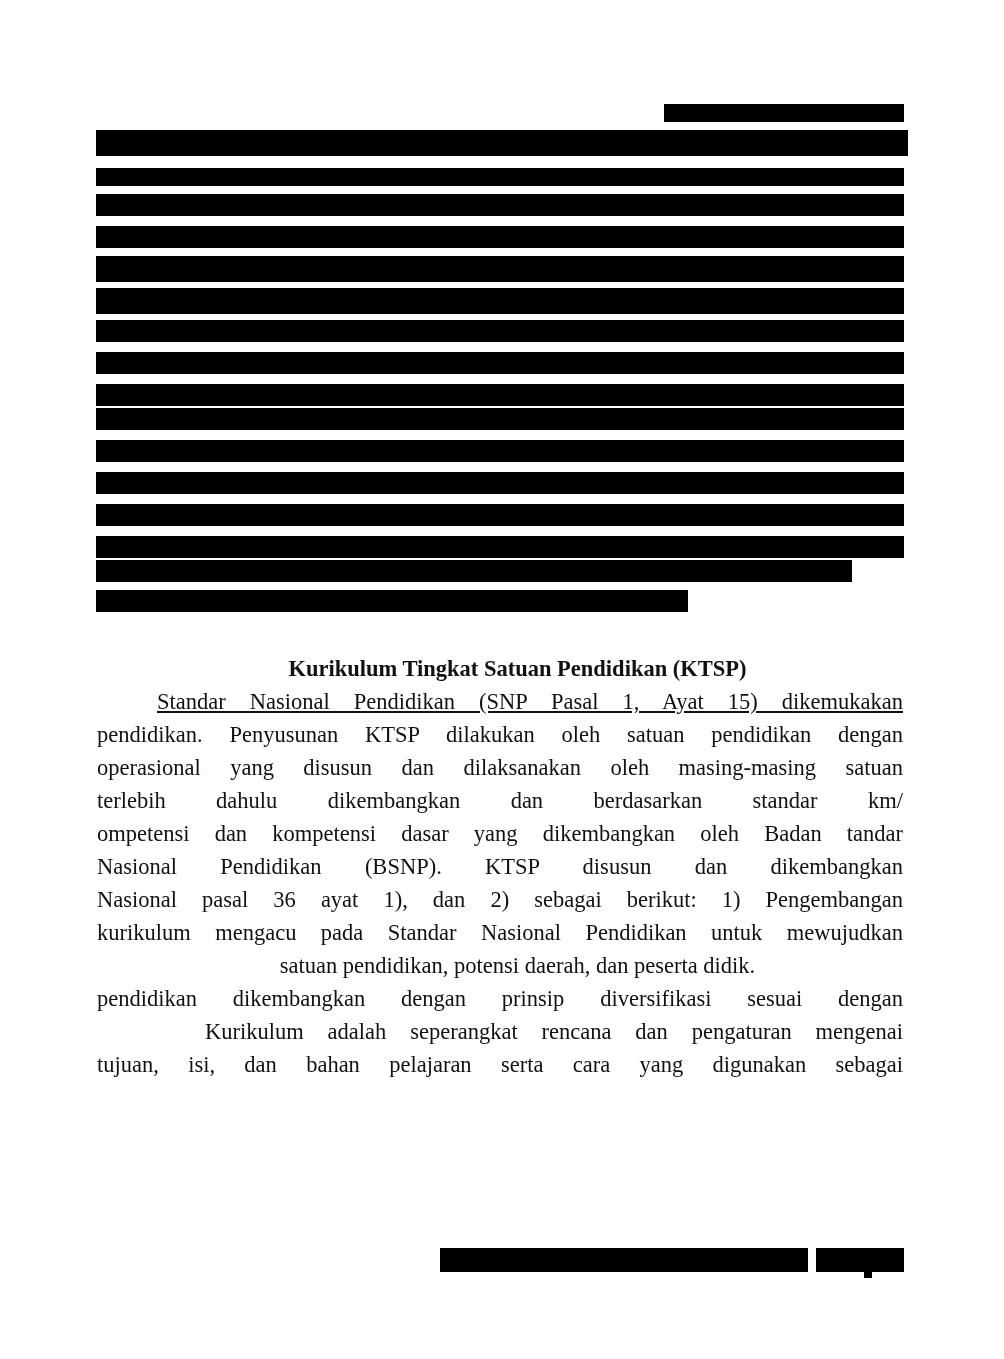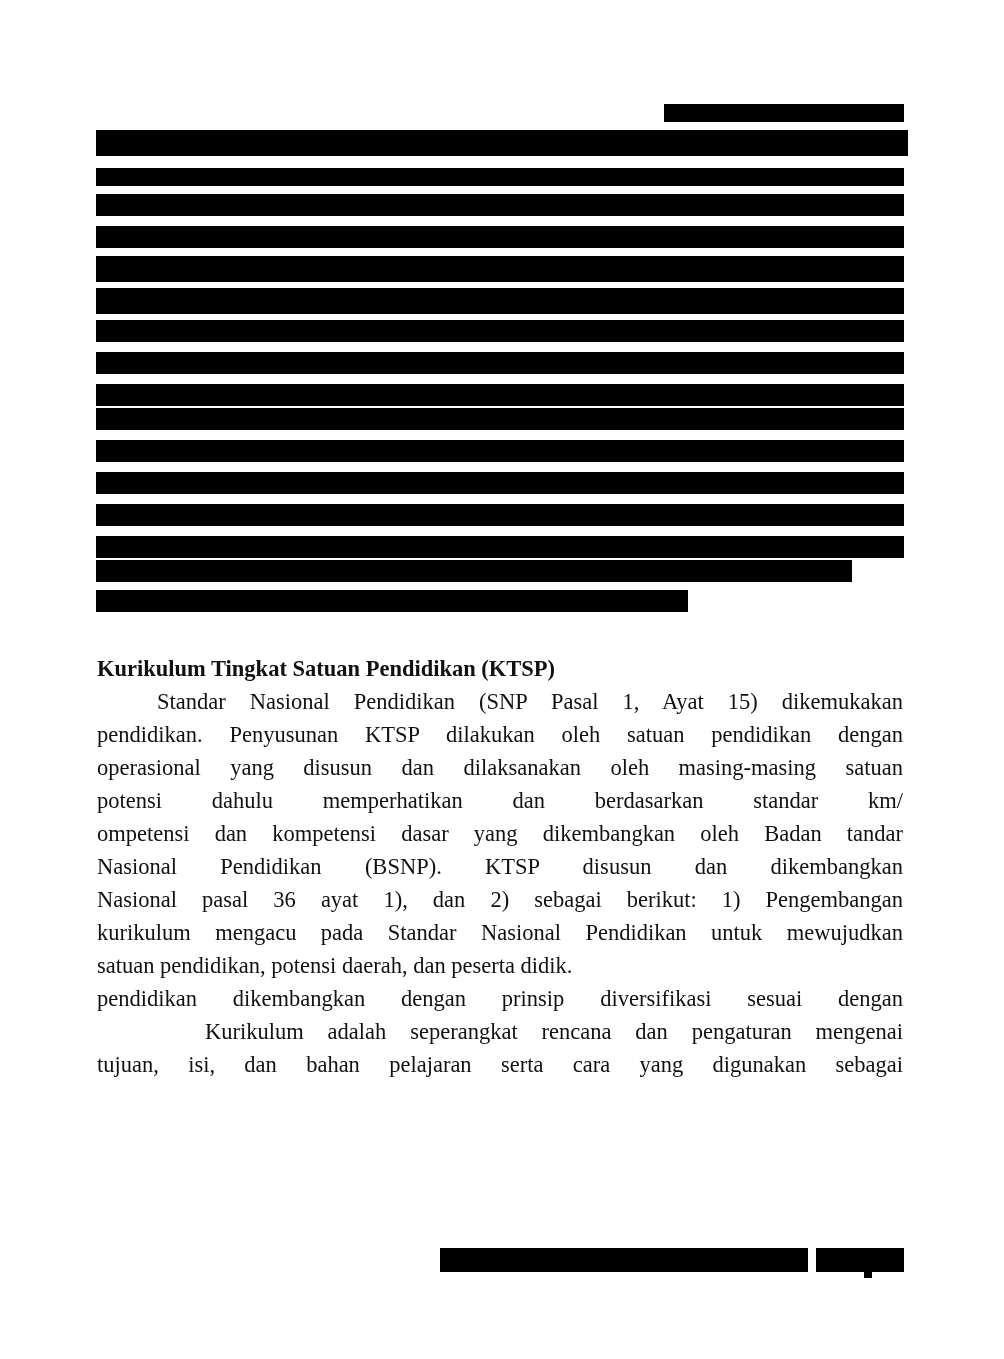--- a/index.html
+++ b/index.html
@@ -1,23 +1,23 @@
 <!DOCTYPE html>
 <html><head>
 <meta charset="utf-8">
 <style>
   html, body { margin: 0; padding: 0; background: #ffffff; }
   body { width: 1004px; height: 1359px; position: relative; overflow: hidden; font-family: "Liberation Serif", "DejaVu Serif", serif; color: #111; }
   .redact { position: absolute; background: #000; }
   .text-area { position: absolute; left: 97px; top: 652px; width: 806px; }
   .line { height: 33px; line-height: 33px; font-size: 22.5px; white-space: nowrap; position: relative; }
   .line.just { text-align: justify; text-align-last: justify; }
-  .line.left { text-align: left; }
+  .line.left { text-align: center; margin-left: 35px; }
   .heading { font-weight: bold; font-size: 22.5px; }
-  .indent1 { padding-left: 60px; }
+  .indent1 { padding-left: 60px; text-decoration: underline; }
   .indent2 { padding-left: 108px; }
   .footer-redact { position: absolute; background: #000; }
 </style>
 </head>
 <body>
 
 <div>
   <div class="redact" style="left:664px; top:104px; width:240px; height:18px;"></div>
   <div class="redact" style="left:96px; top:130px; width:812px; height:26px;"></div>
   <div class="redact" style="left:96px; top:168px; width:808px; height:18px;"></div>
@@ -36,21 +36,21 @@
   <div class="redact" style="left:96px; top:560px; width:756px; height:22px;"></div>
   <div class="redact" style="left:96px; top:590px; width:592px; height:22px;"></div>
 </div>
 
 <div class="text-area">
   <div class="line left heading">Kurikulum Tingkat Satuan Pendidikan (KTSP)</div>
 
   <div class="line just indent1">Standar Nasional Pendidikan (SNP Pasal 1, Ayat 15)  dikemukakan</div>
   <div class="line just">pendidikan. Penyusunan KTSP dilakukan oleh satuan pendidikan dengan</div>
   <div class="line just">operasional yang disusun dan dilaksanakan oleh masing-masing satuan</div>
-  <div class="line just">potensi dahulu memperhatikan dan berdasarkan standar km/</div>
+  <div class="line just">terlebih dahulu dikembangkan dan berdasarkan standar km/</div>
   <div class="line just">ompetensi dan kompetensi dasar yang dikembangkan oleh Badan  tandar</div>
   <div class="line just">Nasional Pendidikan (BSNP). KTSP disusun dan dikembangkan</div>
   <div class="line just">Nasional pasal 36 ayat 1), dan 2) sebagai berikut: 1) Pengembangan</div>
   <div class="line just">kurikulum mengacu pada Standar Nasional Pendidikan untuk mewujudkan</div>
   <div class="line left">satuan pendidikan, potensi daerah, dan peserta didik.</div>
   <div class="line just">pendidikan dikembangkan dengan prinsip diversifikasi sesuai dengan</div>
 
   <div class="line just indent2">Kurikulum adalah seperangkat rencana dan pengaturan mengenai</div>
   <div class="line just">tujuan, isi, dan bahan pelajaran serta cara yang digunakan sebagai</div>
 </div>

